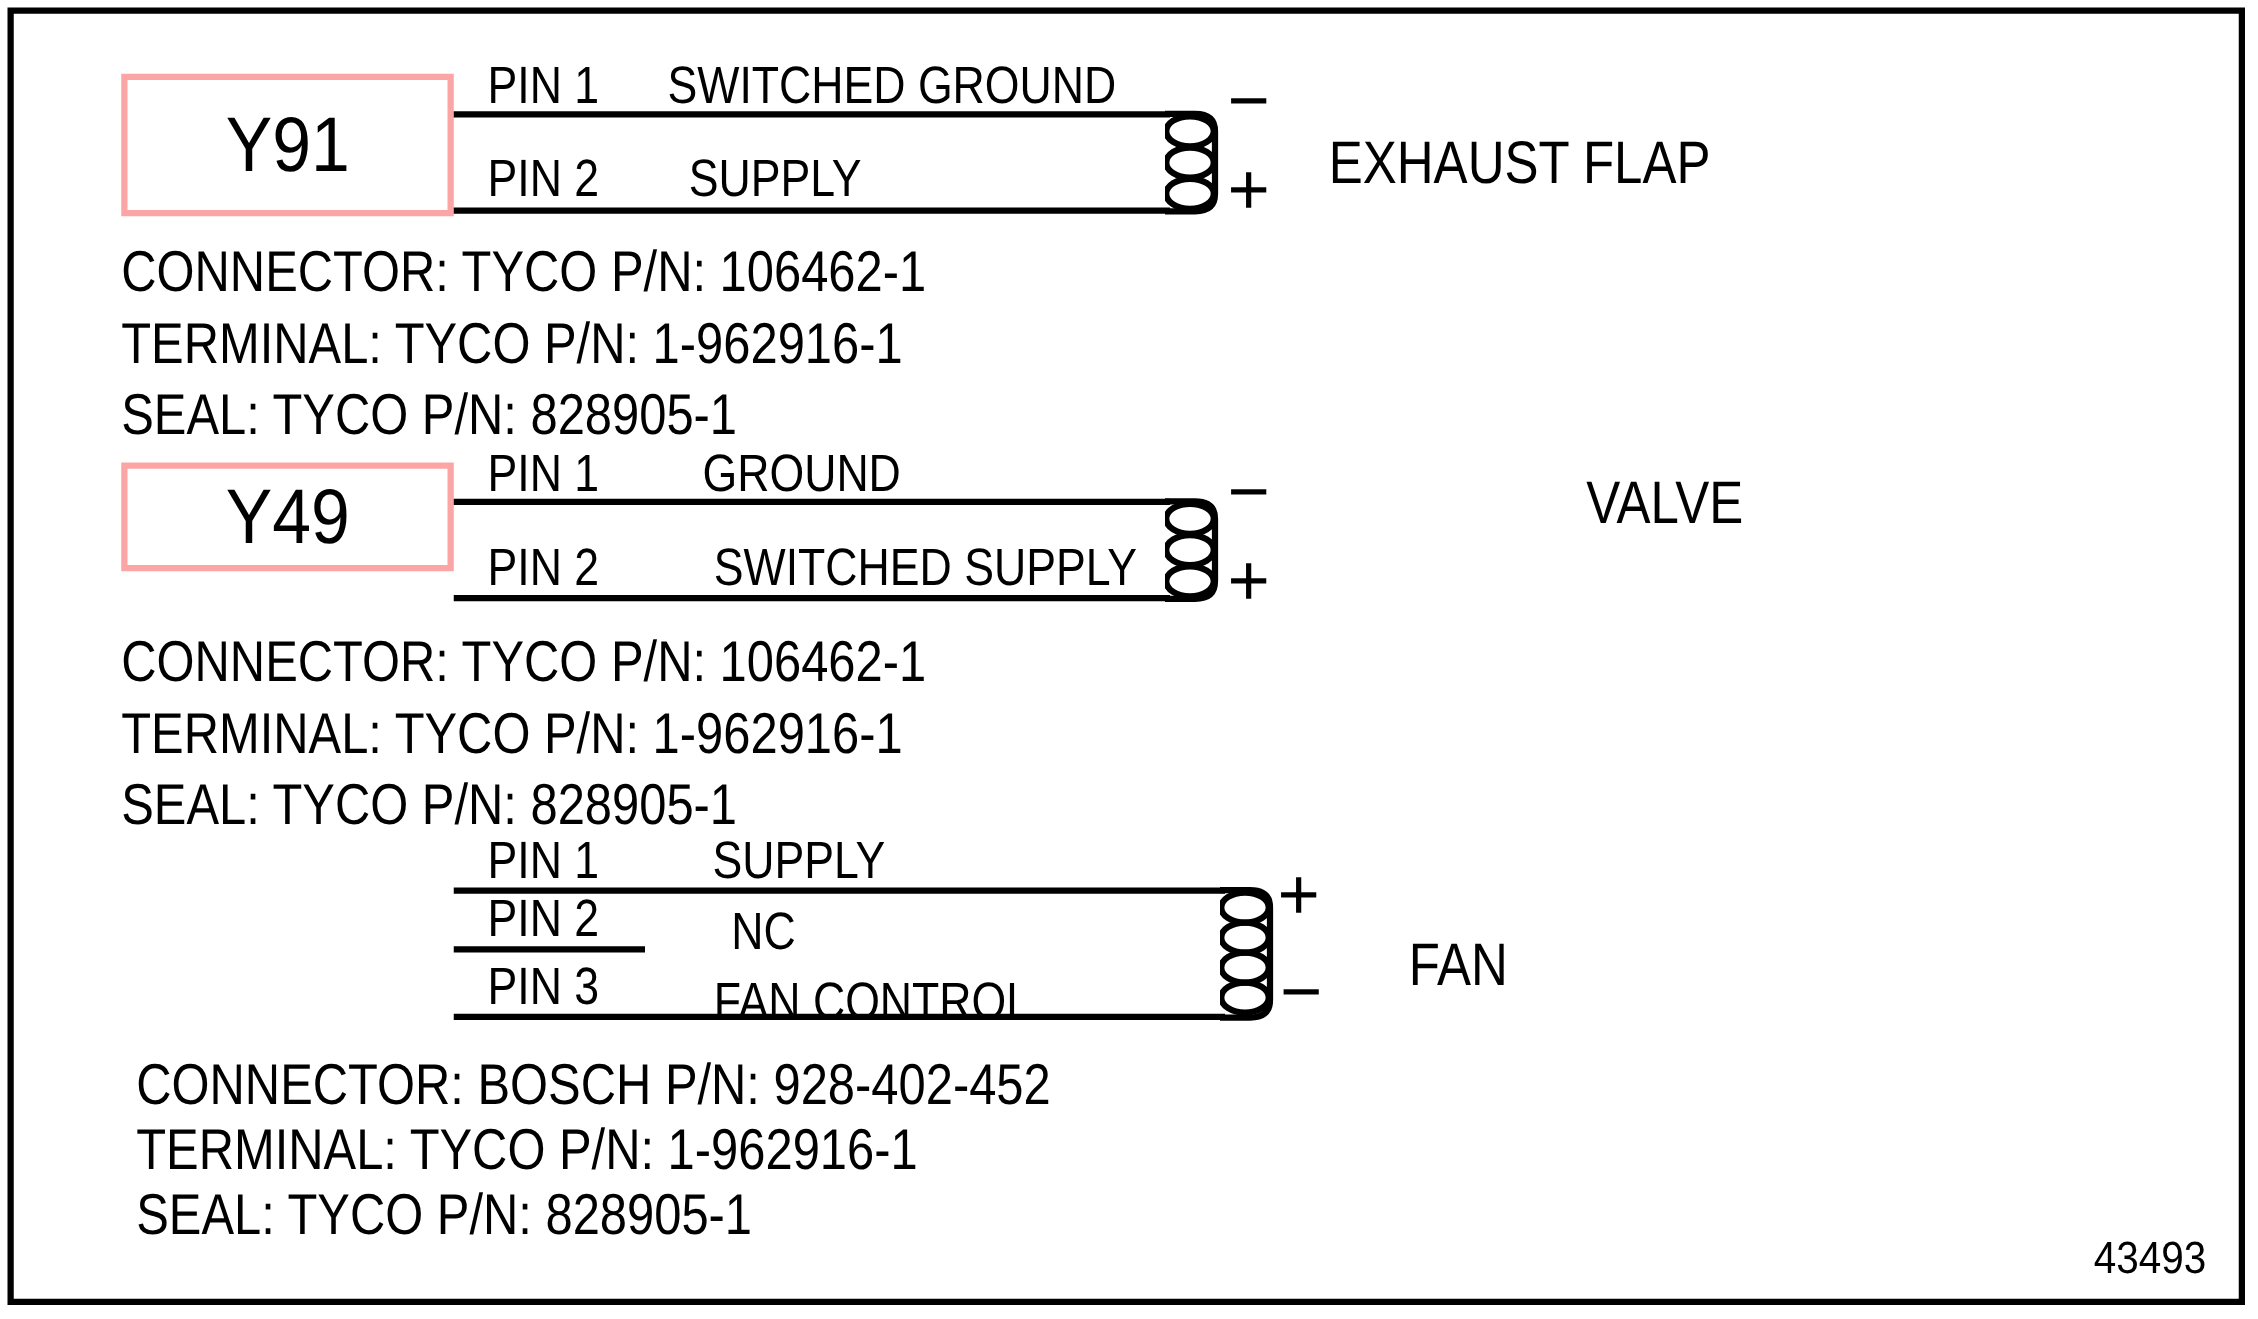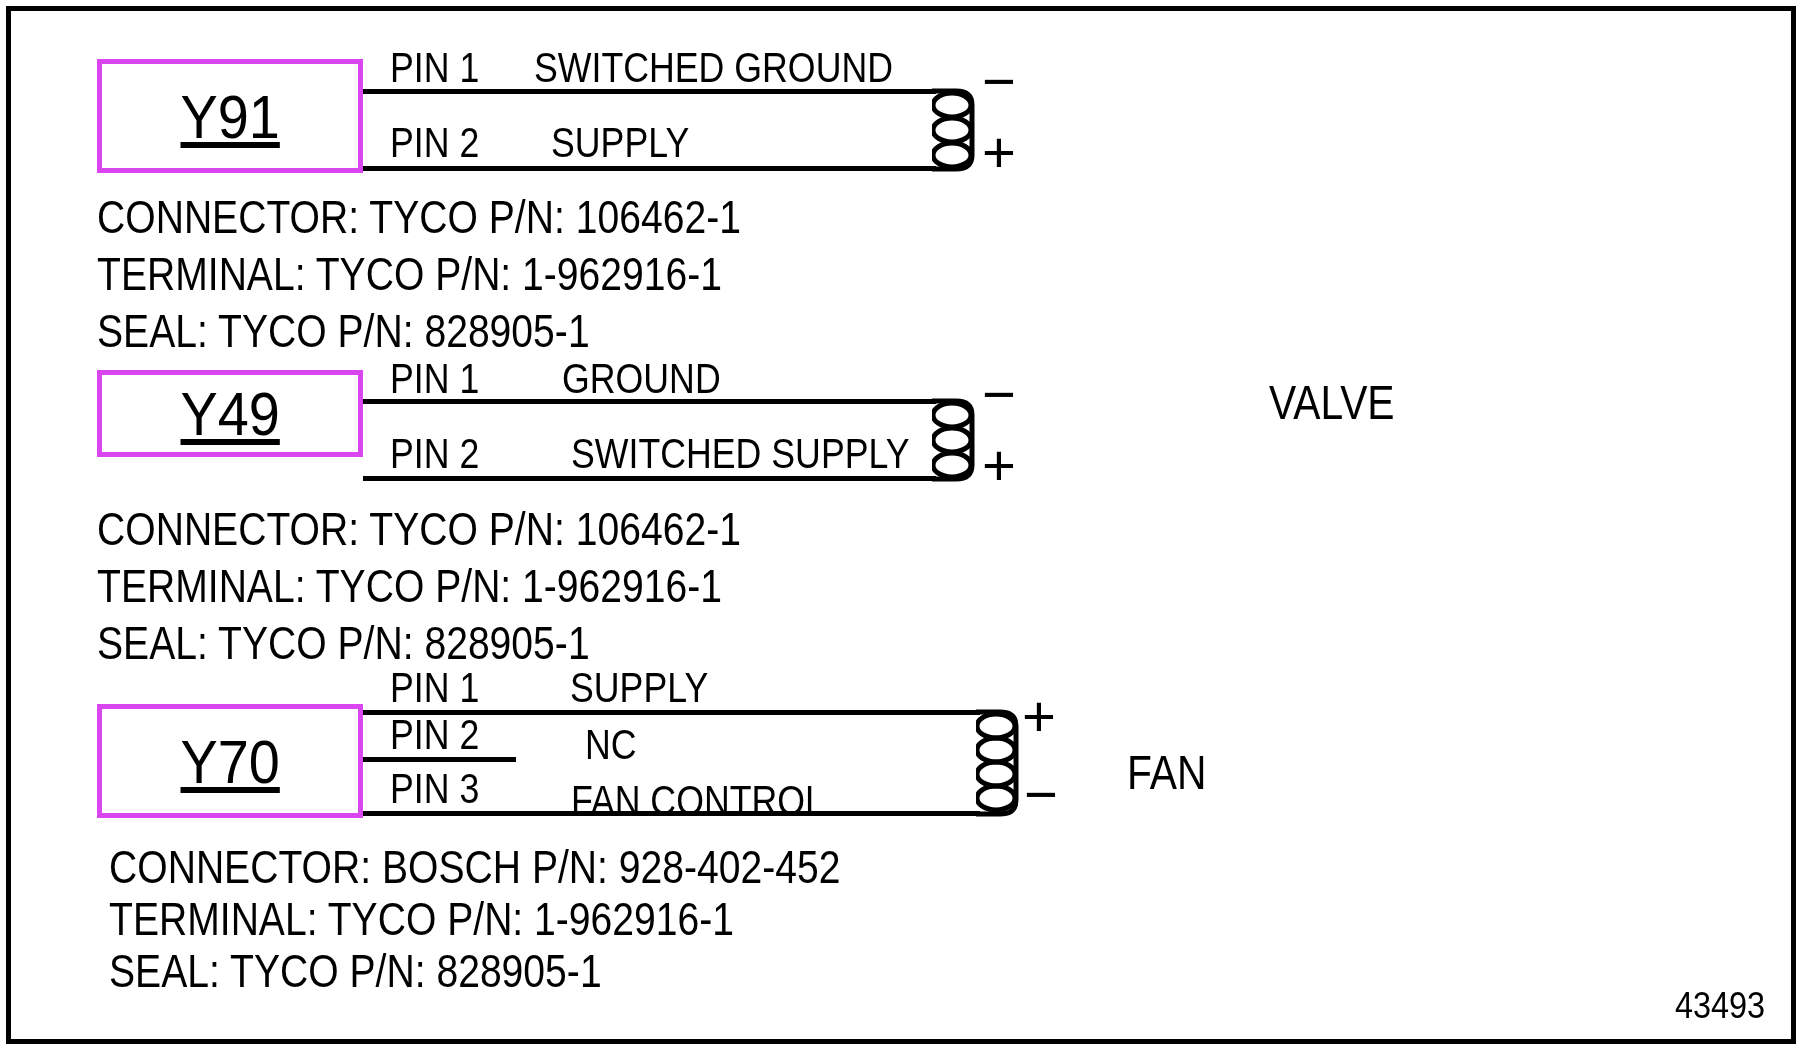--- a/index.html
+++ b/index.html
@@ -12,22 +12,22 @@
   .tx{display:inline-block;transform:scaleX(.85);transform-origin:0 0;}
   .txc{display:inline-block;transform:scaleX(.85);transform-origin:50% 0;}
   .txr{display:inline-block;transform:scaleX(.9);transform-origin:100% 0;}
   .pin{font-size:42px;line-height:1;}
   .spec{font-size:46px;line-height:57px;}
   .spec li, .spec div{white-space:nowrap;}
   .spec70{font-size:46px;line-height:52px;margin-left:12px;}
   .devlabel{font-size:48px;line-height:1;}
   .devblock{font-size:48px;line-height:60px;text-align:center;}
   .cbox{
-    position:absolute;border:5px solid #d946ef;box-sizing:border-box;background:#fff;
-    display:flex;align-items:center;justify-content:center;font-size:62px;text-decoration:underline;
+    position:absolute;border:5px solid #fca5a5;box-sizing:border-box;background:#fff;
+    display:flex;align-items:center;justify-content:center;font-size:62px;
   }
   .cbox .inner{display:inline-block;transform:scaleX(.9);}
   .wire{position:absolute;height:5px;background:#000;}
   .sign{position:absolute;font-size:58px;line-height:1;}
   .coil{position:absolute;}
   .fignum{font-size:36px;line-height:1;text-align:right;}
 </style>
 </head>
 <body>
 
@@ -55,20 +55,22 @@
     <ellipse cx="20" cy="18" rx="19" ry="12" fill="none" stroke="#000" stroke-width="5"></ellipse>
     <ellipse cx="20" cy="43" rx="19" ry="12" fill="none" stroke="#000" stroke-width="5"></ellipse>
     <ellipse cx="20" cy="68" rx="19" ry="12" fill="none" stroke="#000" stroke-width="5"></ellipse>
   </svg>
 
   <div class="sign" style="left:982px;top:52px;">
     <span>−</span></div>
   <div class="sign" style="left:982px;top:123px;">
     <span>+</span></div>
 
+  <div class="abs devlabel" style="left:1063px;top:107px;">
+    <span class="tx">EXHAUST FLAP</span></div>
 
   <div class="abs spec" style="left:97px;top:189px;">
     <div><span class="tx">CONNECTOR: TYCO P/N: 106462-1</span></div>
     <div><span class="tx">TERMINAL: TYCO P/N: 1-962916-1</span></div>
     <div><span class="tx">SEAL: TYCO P/N: 828905-1</span></div>
   </div>
 
   <div class="cbox" style="left:97px;top:370px;width:266px;height:87px;">
     <span class="inner">Y49</span>
   </div>
@@ -100,23 +102,20 @@
   <div class="abs devblock" style="left:1090px;top:373px;width:484px;">
     <div><span class="txc">VALVE</span></div>
   </div>
 
   <div class="abs spec" style="left:97px;top:501px;">
     <div><span class="tx">CONNECTOR: TYCO P/N: 106462-1</span></div>
     <div><span class="tx">TERMINAL: TYCO P/N: 1-962916-1</span></div>
     <div><span class="tx">SEAL: TYCO P/N: 828905-1</span></div>
   </div>
 
-  <div class="cbox" style="left:97px;top:704px;width:266px;height:114px;">
-    <span class="inner">Y70</span>
-  </div>
 
   <div class="wire" style="left:363px;top:710px;width:617px;"></div>
   <div class="wire" style="left:363px;top:757px;width:153px;"></div>
   <div class="wire" style="left:363px;top:811px;width:617px;"></div>
 
   <div class="abs pin" style="left:390px;top:667px;">
     <span class="tx">PIN 1</span></div>
   <div class="abs pin" style="left:570px;top:667px;">
     <span class="tx">SUPPLY</span></div>
   <div class="abs pin" style="left:390px;top:714px;">

